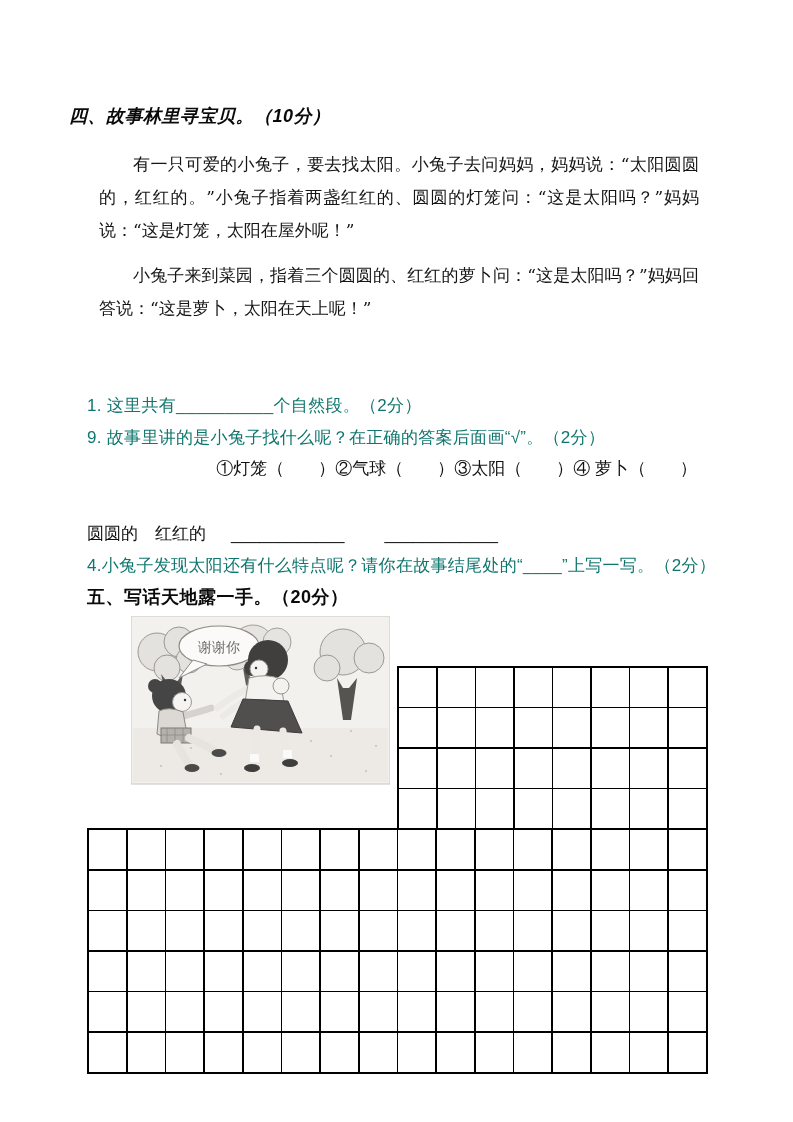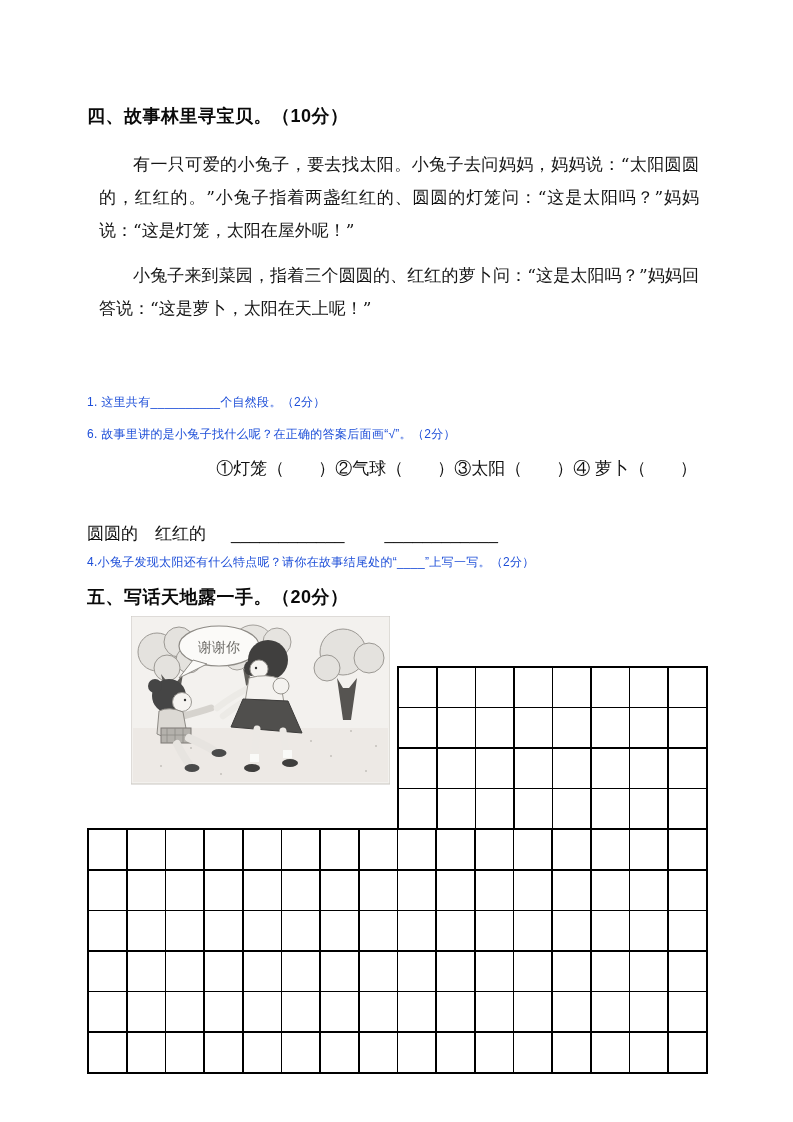--- a/index.html
+++ b/index.html
@@ -14,21 +14,21 @@
     font-weight:bold;font-size:18px;letter-spacing:0.5px;color:#0a0a0a;
   }
   .story{
     left:87px;top:136px;width:624px;
     font-family:"DejaVu Serif","Liberation Serif",serif;
     font-size:17px;line-height:33px;text-align:justify;color:#141414;
   }
   .story p{margin:12px;text-indent:2em;}
   .qline{
     font-family:"Liberation Sans",sans-serif;
-    font-size:12px;color:#1d4ed8;letter-spacing:0.3px;white-space:nowrap;
+    font-size:17px;color:#0f766e;letter-spacing:0.3px;white-space:nowrap;
   }
   .optrow{
     left:87px;width:610px;display:flex;justify-content:flex-end;
     font-size:17px;font-family:"Liberation Sans",sans-serif;color:#101010;
   }
   .q3row{left:87px;width:620px;display:flex;align-items:flex-end;
     font-size:17px;font-family:"Liberation Sans",sans-serif;color:#101010;gap:7px;}
   .q3row .blank{letter-spacing:0;}
   .b1{margin-left:18px;}
   .b2{margin-left:33px;}
@@ -41,30 +41,30 @@
     display:grid;background:#000;gap:1.5px;border:2px solid #000;
   }
   .wgrid .cell{background:#fff;}
   .illus{left:131px;top:616px;width:259px;height:170px;}
 </style>
 </head>
 <body>
 
 <div class="page">
 
-  <div class="abs sec-title" style="left:87px;top:104px;">四、故事林里寻宝贝。（10分）</div>
+  <div class="abs sec-title" style="left:69px;top:104px;font-style:italic;">四、故事林里寻宝贝。（10分）</div>
 
   <div class="abs story">
     <p>有一只可爱的小兔子，要去找太阳。小兔子去问妈妈，妈妈说：“太阳圆圆的，红红的。”小兔子指着两盏红红的、圆圆的灯笼问：“这是太阳吗？”妈妈说：“这是灯笼，太阳在屋外呢！”</p>
     <p>小兔子来到菜园，指着三个圆圆的、红红的萝卜问：“这是太阳吗？”妈妈回答说：“这是萝卜，太阳在天上呢！”</p>
   </div>
 
   <div class="abs qline" style="left:87px;top:394px;">1. 这里共有__________个自然段。（2分）</div>
 
-  <div class="abs qline" style="left:87px;top:426px;">6. 故事里讲的是小兔子找什么呢？在正确的答案后面画“√”。（2分）</div>
+  <div class="abs qline" style="left:87px;top:426px;">9. 故事里讲的是小兔子找什么呢？在正确的答案后面画“√”。（2分）</div>
 
   <div class="abs optrow" style="top:457px;">
     <span>①灯笼（　　）</span>
     <span>②气球（　　）</span>
     <span>③太阳（　　）</span>
     <span>④ 萝卜（　　）</span>
   </div>
 
 
   <div class="abs q3row" style="top:522px;">

